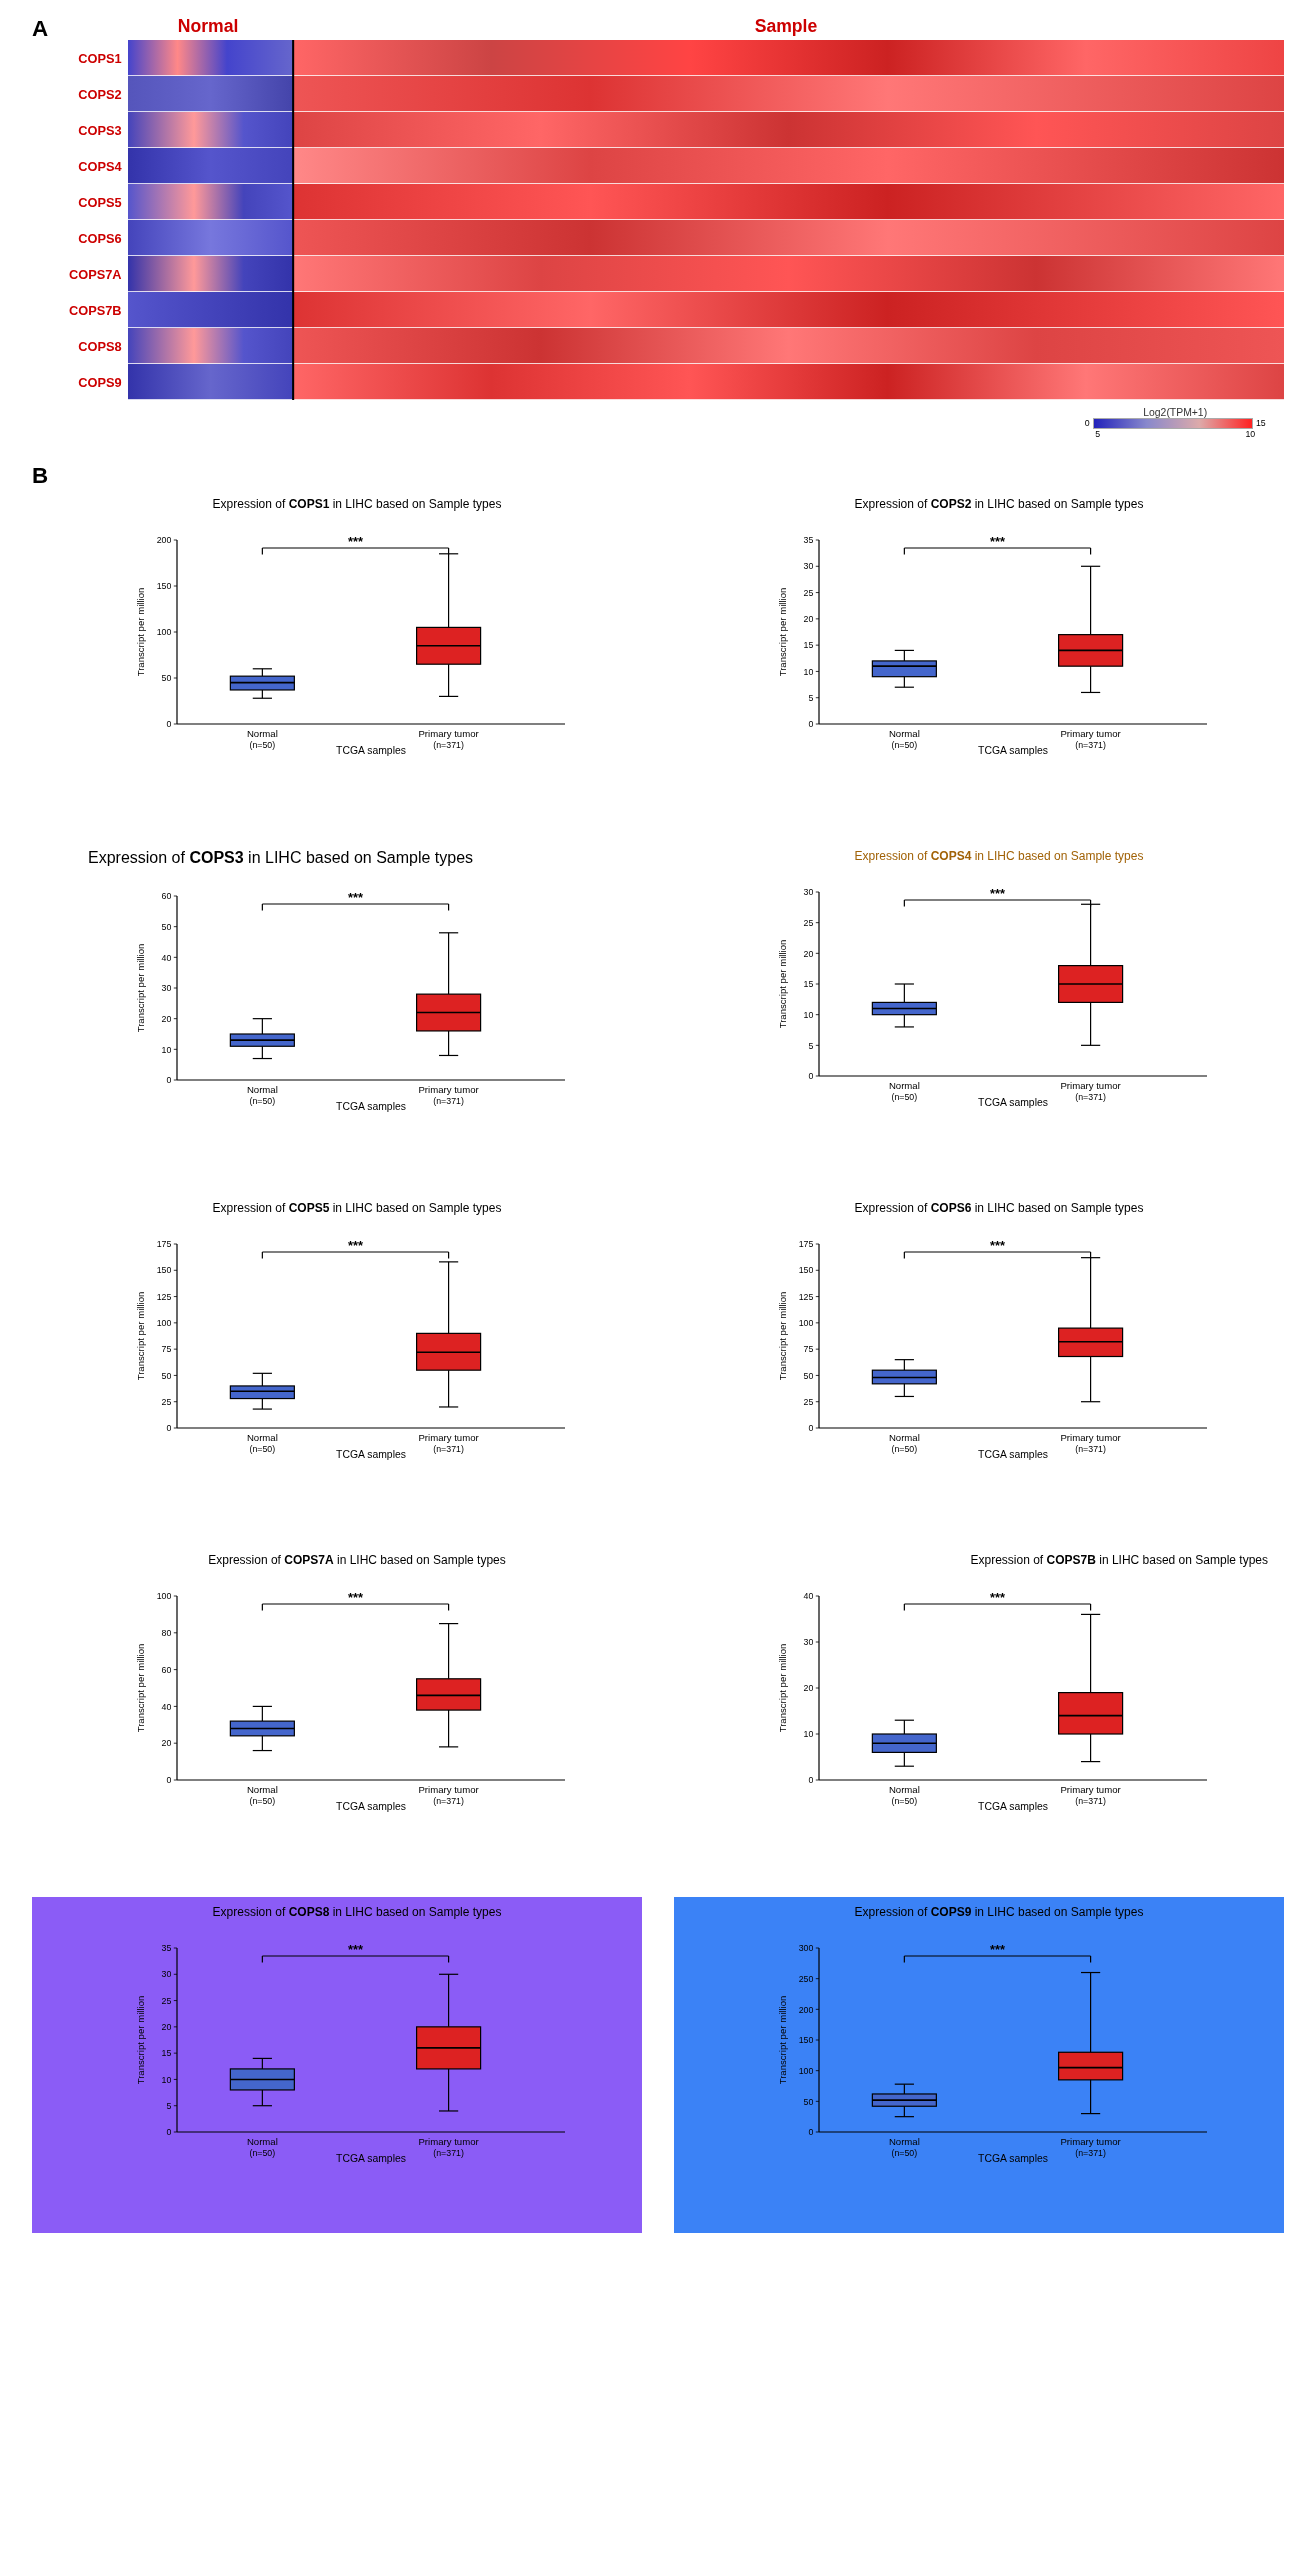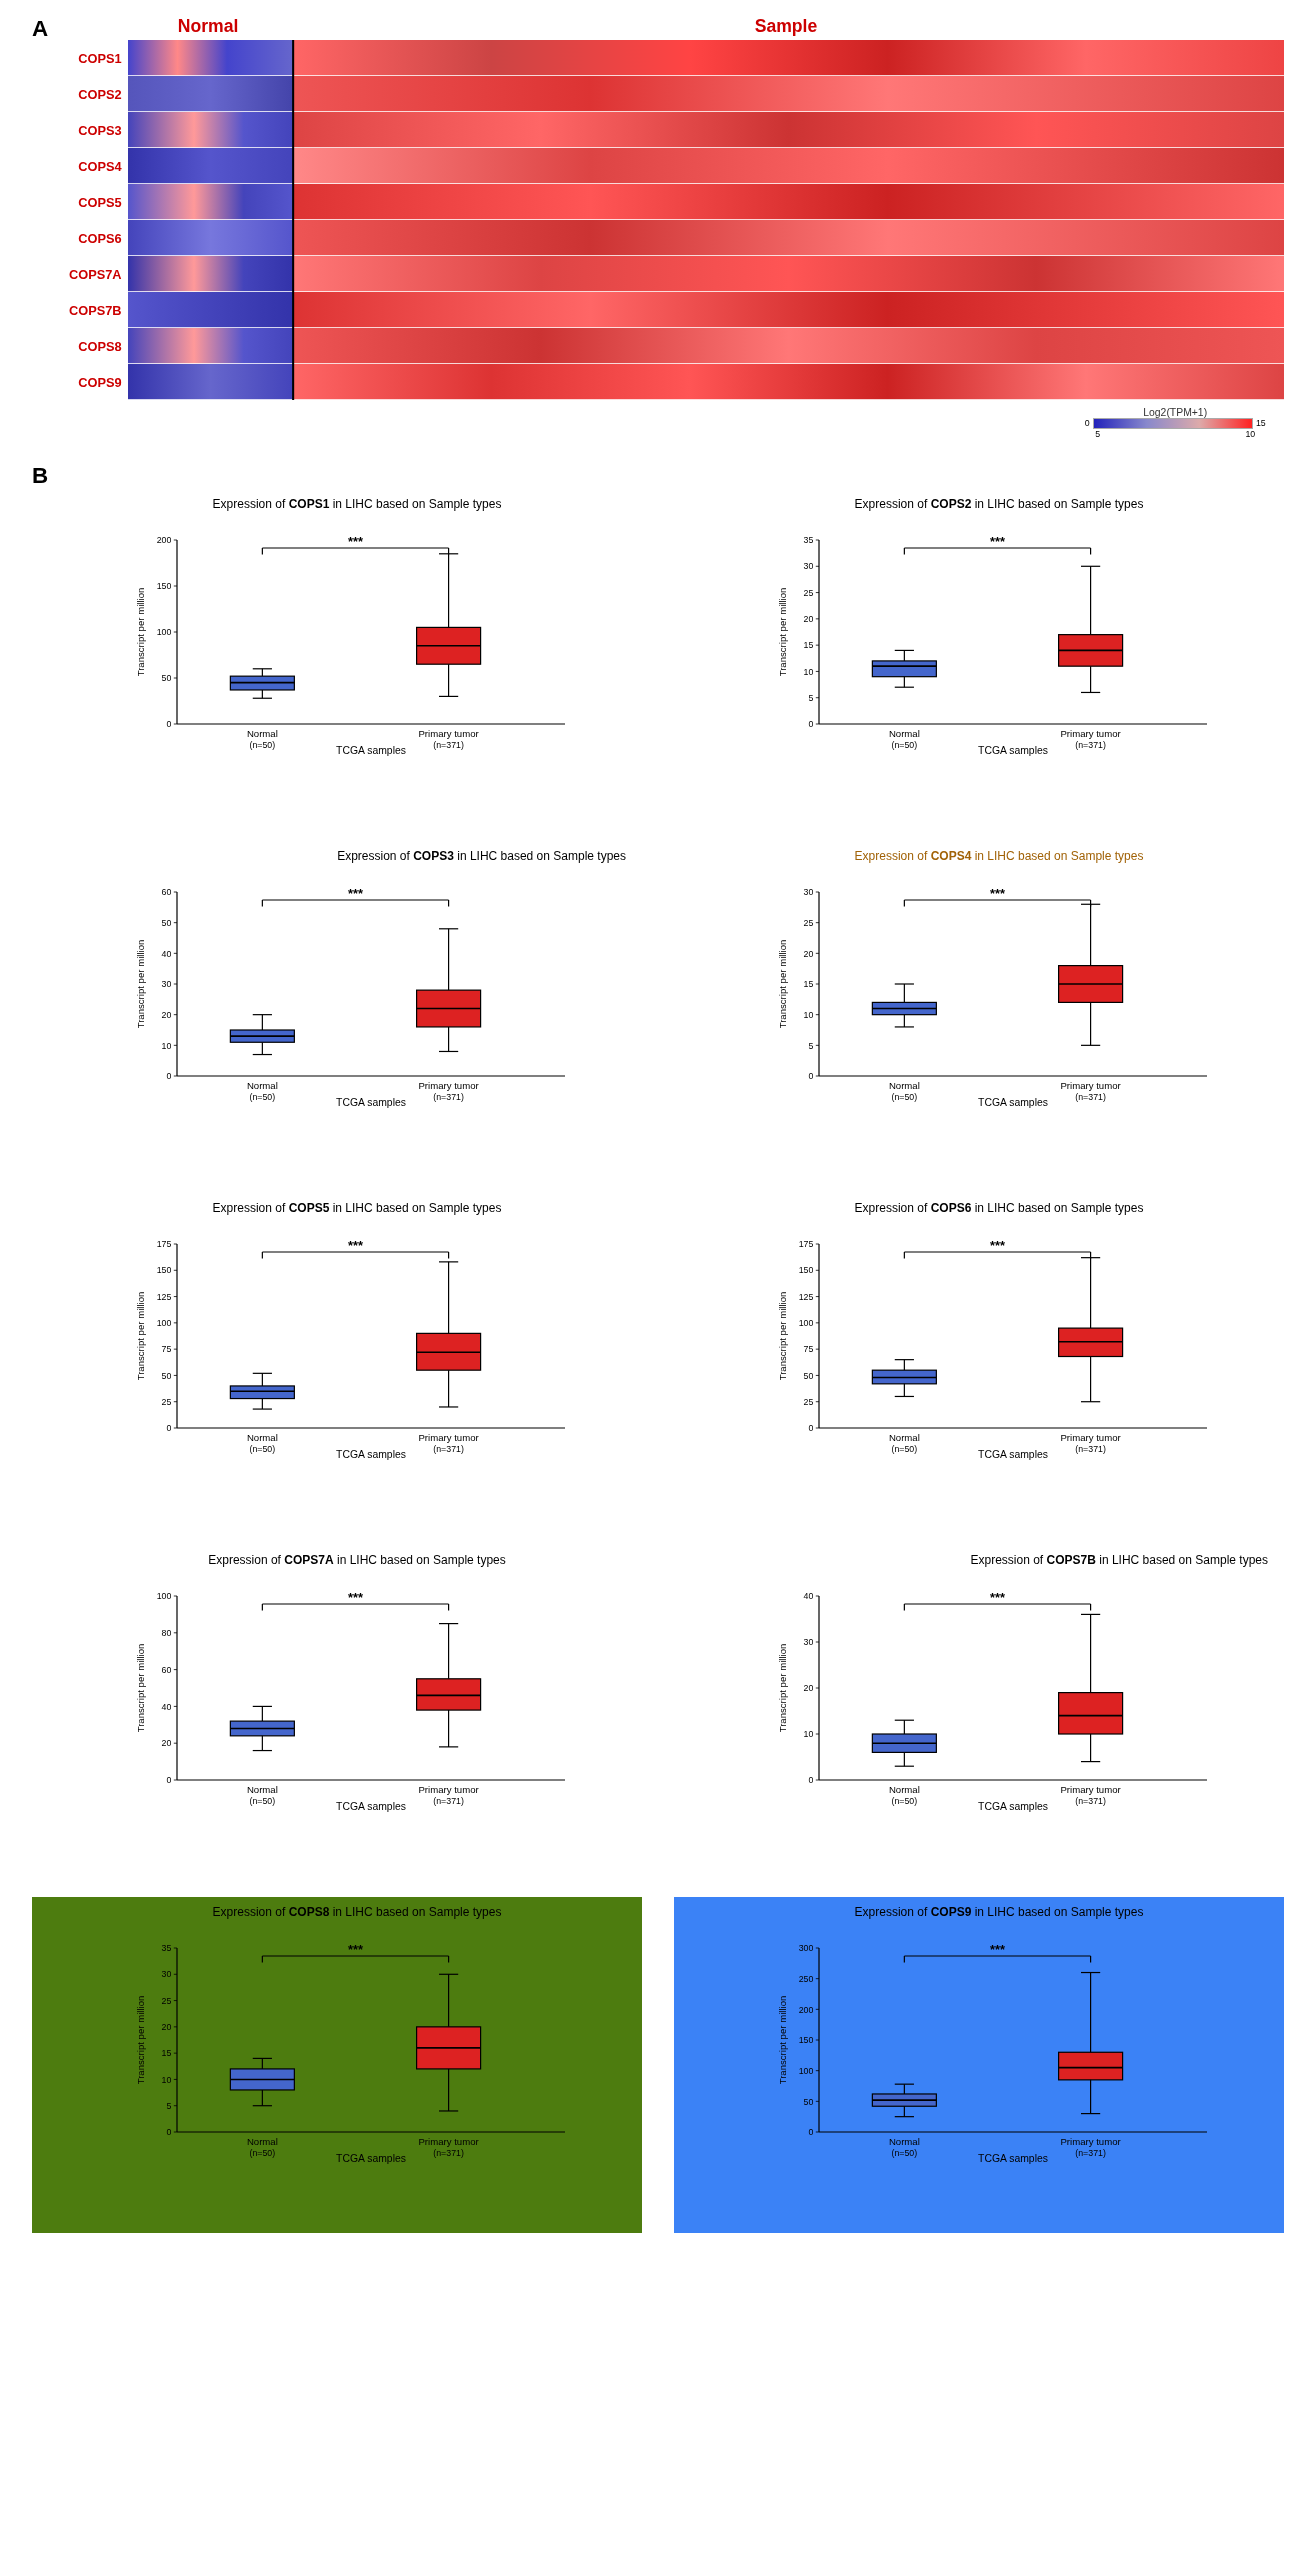--- a/index.html
+++ b/index.html
@@ -339,21 +339,21 @@
             <line x1="394.5" y1="62.85714285714286" x2="394.5" y2="148.28571428571428" stroke="#000" stroke-width="1.5"></line>
             <line x1="382.5" y1="62.85714285714286" x2="406.5" y2="62.85714285714286" stroke="#000" stroke-width="1.5"></line>
             <rect x="354.5" y="148.28571428571428" width="80" height="39.428571428571445" fill="#dd2222" stroke="#000" stroke-width="1.5"></rect>
             <line x1="354.5" y1="168" x2="434.5" y2="168" stroke="#000" stroke-width="2"></line>
             <line x1="394.5" y1="187.71428571428572" x2="394.5" y2="220.57142857142856" stroke="#000" stroke-width="1.5"></line>
             <line x1="382.5" y1="220.57142857142856" x2="406.5" y2="220.57142857142856" stroke="#000" stroke-width="1.5"></line>
             <text x="394.5" y="276" text-anchor="middle" font-size="12" fill="#000">Primary tumor</text>
             <text x="394.5" y="290" text-anchor="middle" font-size="11" fill="#000">(n=371)</text>
             <text x="297.5" y="298" text-anchor="middle" font-size="13" fill="#000">TCGA samples</text>
           </svg></div>
-        <div style="position: relative; background: rgb(255, 255, 255); padding: 8px 16px 64px 56px; height: 336px;"><div style="font-size: 12px; text-align: right; margin-bottom: 4.8px; color: rgb(0, 0, 0);">Expression of <strong>COPS3</strong> in LIHC based on Sample types</div><svg width="100%" height="240" viewBox="0 0 560 300">
+        <div style="position: relative; background: rgb(255, 255, 255); padding: 8px 16px 64px 56px; height: 336px;"><div style="font-size: 16px; text-align: left; margin-bottom: 4.8px; color: rgb(0, 0, 0);">Expression of <strong>COPS3</strong> in LIHC based on Sample types</div><svg width="100%" height="240" viewBox="0 0 560 300">
             <line x1="55" y1="30" x2="55" y2="260" stroke="#000" stroke-width="1.5"></line>
             <line x1="55" y1="260" x2="540" y2="260" stroke="#000" stroke-width="1.5"></line>
             <line x1="51" y1="260" x2="55" y2="260" stroke="#000" stroke-width="1"></line>
             <text x="48" y="264" text-anchor="end" font-size="11" fill="#000">0</text>
             <line x1="51" y1="221.66666666666669" x2="55" y2="221.66666666666669" stroke="#000" stroke-width="1"></line>
             <text x="48" y="225.66666666666669" text-anchor="end" font-size="11" fill="#000">10</text>
             <line x1="51" y1="183.33333333333334" x2="55" y2="183.33333333333334" stroke="#000" stroke-width="1"></line>
             <text x="48" y="187.33333333333334" text-anchor="end" font-size="11" fill="#000">20</text>
             <line x1="51" y1="145" x2="55" y2="145" stroke="#000" stroke-width="1"></line>
             <text x="48" y="149" text-anchor="end" font-size="11" fill="#000">30</text>
@@ -577,21 +577,21 @@
             <line x1="394.5" y1="53" x2="394.5" y2="150.75" stroke="#000" stroke-width="1.5"></line>
             <line x1="382.5" y1="53" x2="406.5" y2="53" stroke="#000" stroke-width="1.5"></line>
             <rect x="354.5" y="150.75" width="80" height="51.75" fill="#dd2222" stroke="#000" stroke-width="1.5"></rect>
             <line x1="354.5" y1="179.5" x2="434.5" y2="179.5" stroke="#000" stroke-width="2"></line>
             <line x1="394.5" y1="202.5" x2="394.5" y2="237" stroke="#000" stroke-width="1.5"></line>
             <line x1="382.5" y1="237" x2="406.5" y2="237" stroke="#000" stroke-width="1.5"></line>
             <text x="394.5" y="276" text-anchor="middle" font-size="12" fill="#000">Primary tumor</text>
             <text x="394.5" y="290" text-anchor="middle" font-size="11" fill="#000">(n=371)</text>
             <text x="297.5" y="298" text-anchor="middle" font-size="13" fill="#000">TCGA samples</text>
           </svg></div>
-        <div style="position: relative; background: #4d7c0f; padding: 8px 16px 64px 56px; height: 336px;"><div style="font-size: 12px; text-align: center; margin-bottom: 4.8px; color: rgb(0, 0, 0);">Expression of <strong>COPS8</strong> in LIHC based on Sample types</div><svg width="100%" height="240" viewBox="0 0 560 300">
+        <div style="position: relative; background: #8b5cf6; padding: 8px 16px 64px 56px; height: 336px;"><div style="font-size: 12px; text-align: center; margin-bottom: 4.8px; color: rgb(0, 0, 0);">Expression of <strong>COPS8</strong> in LIHC based on Sample types</div><svg width="100%" height="240" viewBox="0 0 560 300">
             <line x1="55" y1="30" x2="55" y2="260" stroke="#000" stroke-width="1.5"></line>
             <line x1="55" y1="260" x2="540" y2="260" stroke="#000" stroke-width="1.5"></line>
             <line x1="51" y1="260" x2="55" y2="260" stroke="#000" stroke-width="1"></line>
             <text x="48" y="264" text-anchor="end" font-size="11" fill="#000">0</text>
             <line x1="51" y1="227.14285714285714" x2="55" y2="227.14285714285714" stroke="#000" stroke-width="1"></line>
             <text x="48" y="231.14285714285714" text-anchor="end" font-size="11" fill="#000">5</text>
             <line x1="51" y1="194.28571428571428" x2="55" y2="194.28571428571428" stroke="#000" stroke-width="1"></line>
             <text x="48" y="198.28571428571428" text-anchor="end" font-size="11" fill="#000">10</text>
             <line x1="51" y1="161.42857142857144" x2="55" y2="161.42857142857144" stroke="#000" stroke-width="1"></line>
             <text x="48" y="165.42857142857144" text-anchor="end" font-size="11" fill="#000">15</text>

